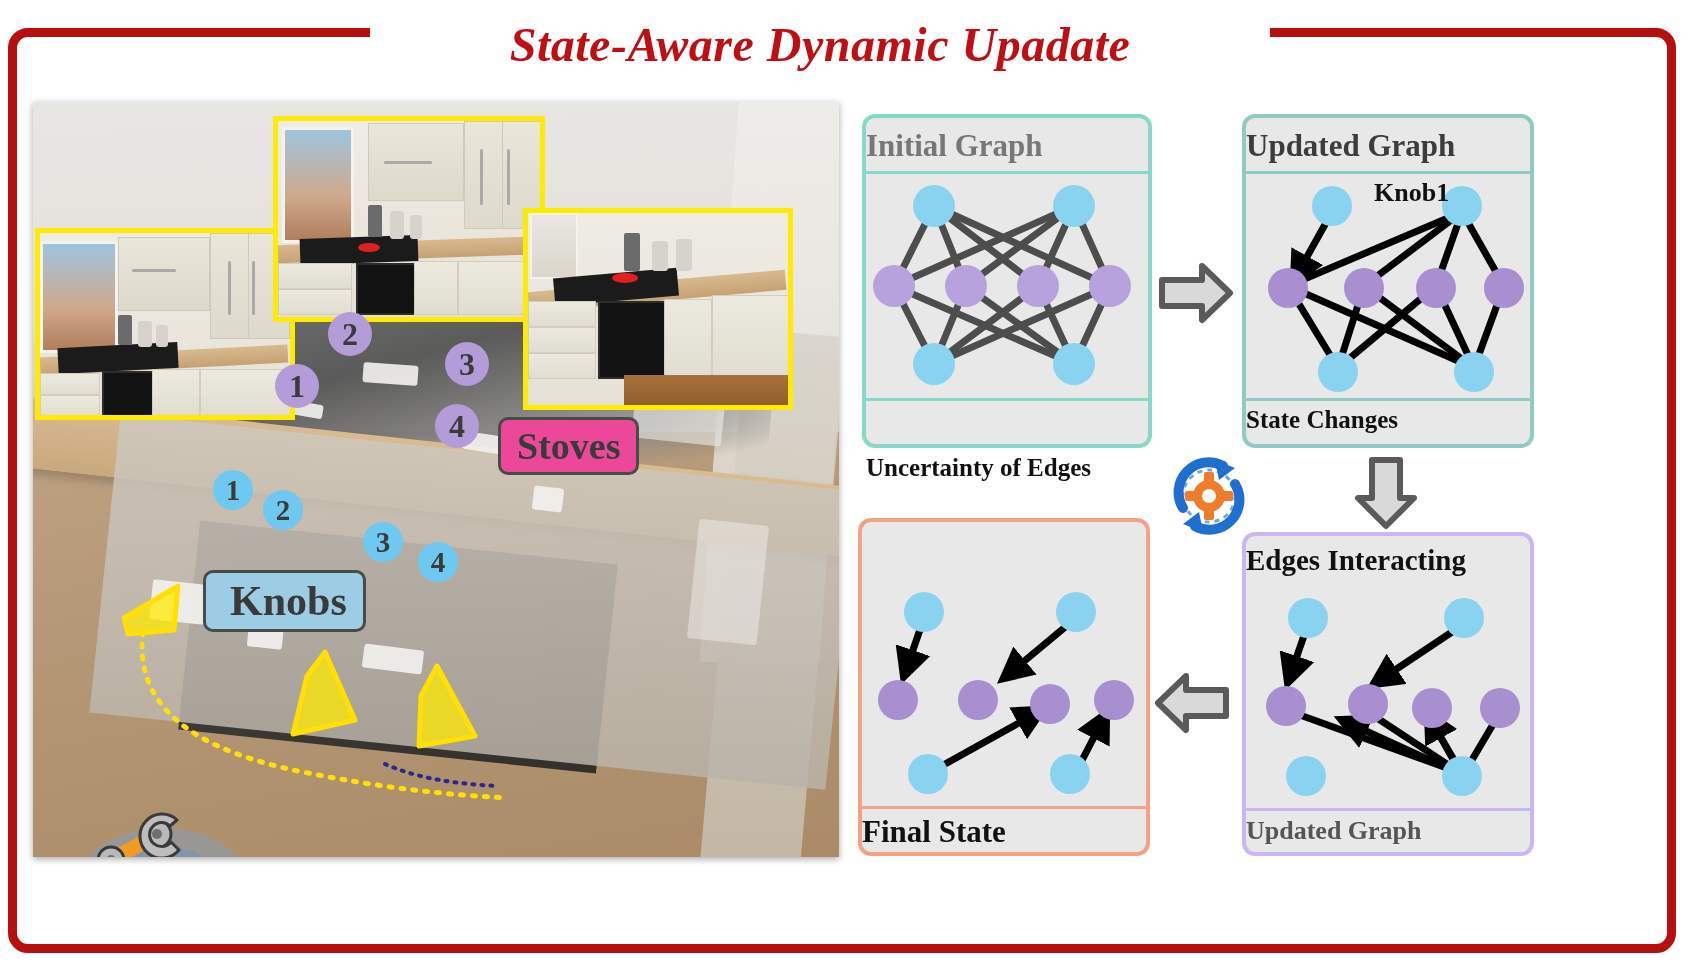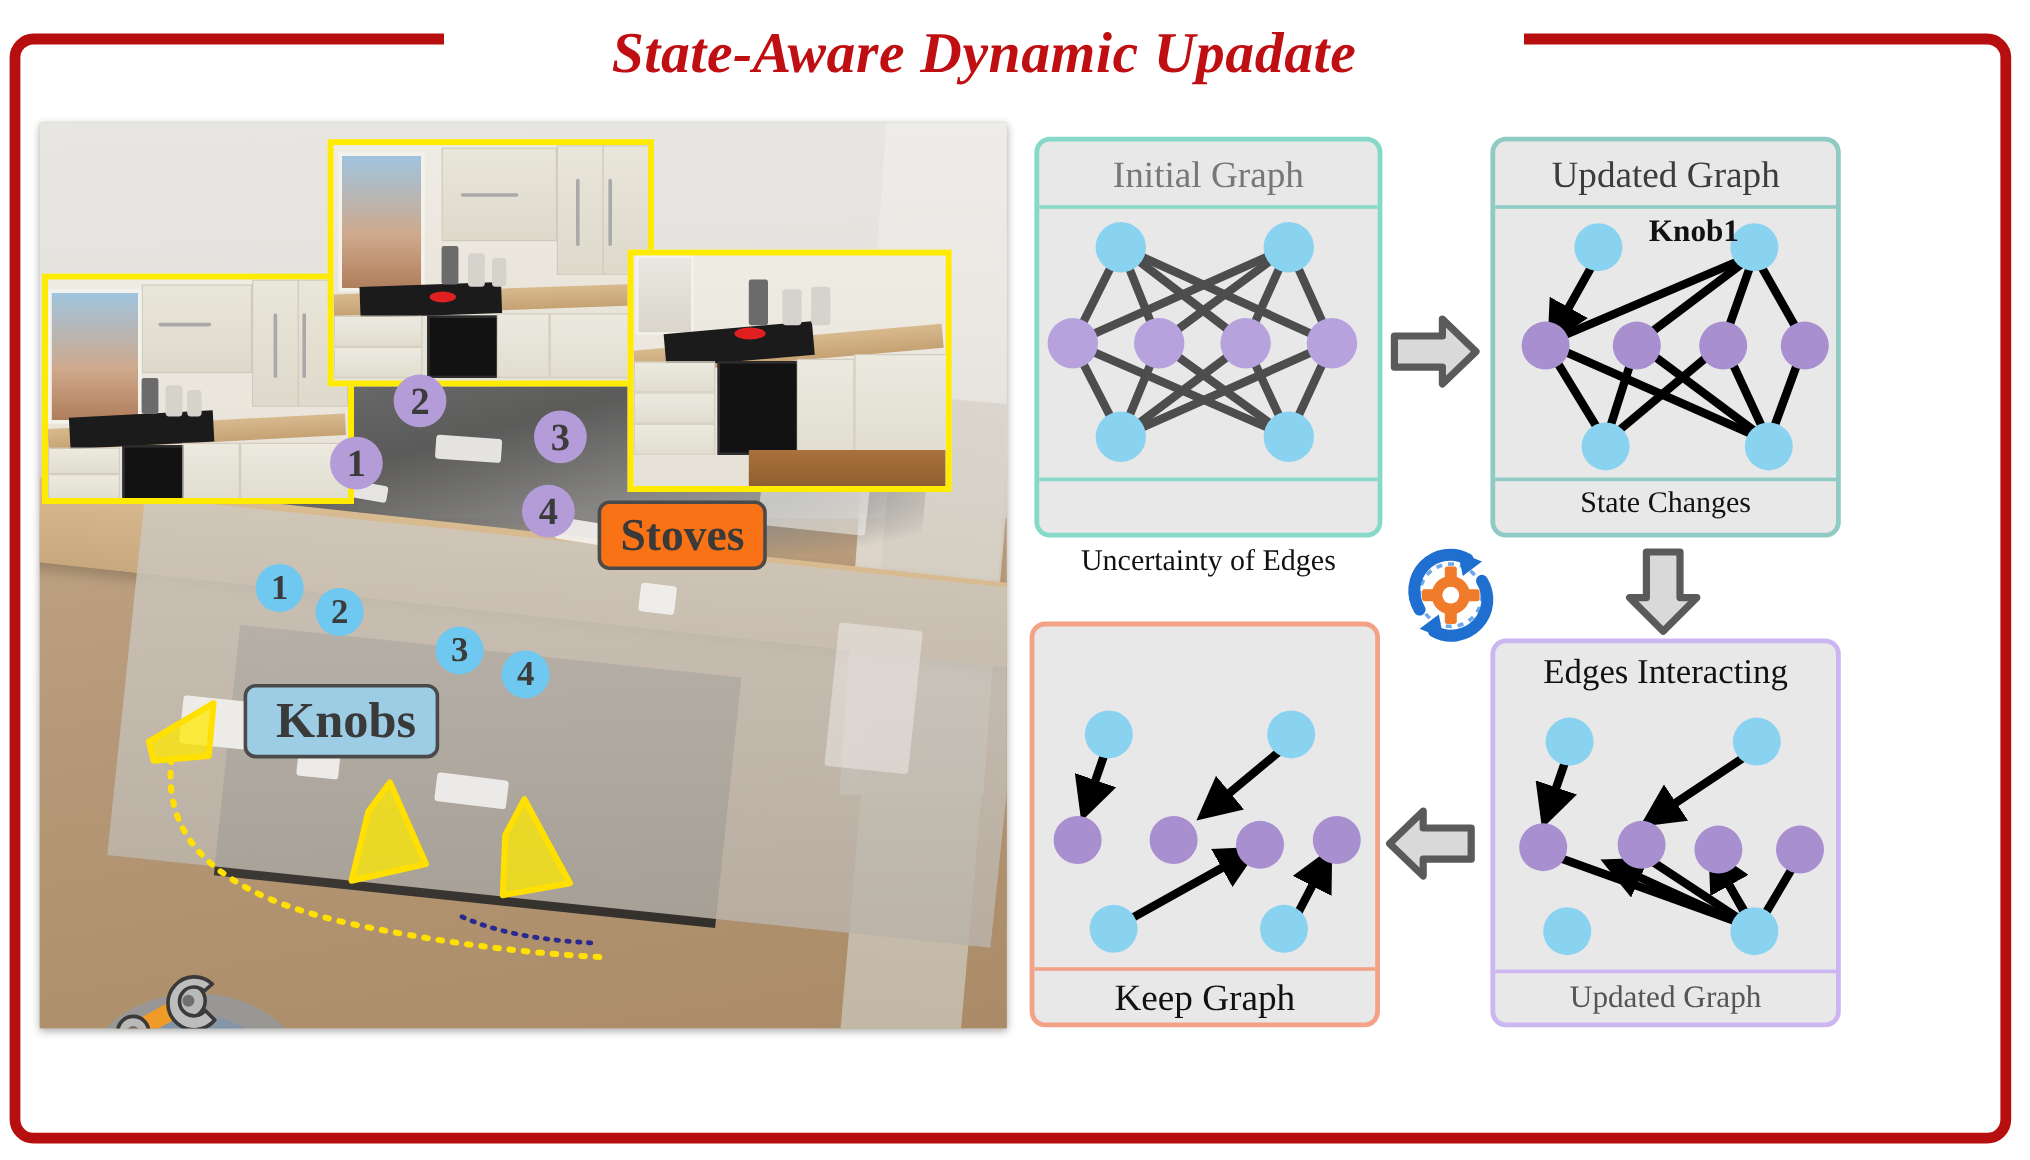--- a/index.html
+++ b/index.html
@@ -91,37 +91,37 @@
   .marker.purple{background:#b49cd8;}
   .marker.blue{background:#6ec8ef;}
 
   
   .chip{
     position:absolute;border:3px solid #4a4a4a;border-radius:10px;
     display:flex;align-items:center;justify-content:center;
     font-family:"Liberation Serif",serif;font-weight:bold;color:#3a3a3a;
     font-size:38px;padding:0 16px;
   }
-  .chip.stoves{background:#f97316;}
+  .chip.stoves{background:#ec4899;}
   .chip.knobs{background:#9ccde4;padding-left:24px;}
 
   
   .frustum{position:absolute;}
 
   
   #robot{position:absolute;left:32px;top:672px;width:190px;height:180px;}
 
   
   .gcard{
     position:absolute;border-radius:13px;box-sizing:border-box;
     background:#e8e8e8;
   }
   .gcard .hdr,.gcard .ftr{
-    position:absolute;left:0;width:100%;text-align:center;
-    font-family:"Liberation Serif",serif;font-weight:normal;
+    position:absolute;left:0;width:100%;
+    font-family:"Liberation Serif",serif;font-weight:bold;
     white-space:nowrap;box-sizing:border-box;
   }
   .gcard .body{position:absolute;left:0;width:100%;overflow:visible;}
 
   .card-initial{border:4px solid #86d9c8;}
   .card-updated{border:4px solid #8fcac4;}
   .card-keep{border:4px solid #cbb6f2;}
   .card-final{border:4px solid #f4a287;}
 
   .rule{position:absolute;left:0;width:100%;height:3px;}
@@ -457,14 +457,14 @@
         <circle cx="36" cy="126" r="20" fill="#a78fd0"></circle>
         <circle cx="116" cy="126" r="20" fill="#a78fd0"></circle>
         <circle cx="188" cy="130" r="20" fill="#a78fd0"></circle>
         <circle cx="252" cy="126" r="20" fill="#a78fd0"></circle>
         <circle cx="66" cy="200" r="20" fill="#8ad3f0"></circle>
         <circle cx="208" cy="200" r="20" fill="#8ad3f0"></circle>
       </g>
     </svg>
   </div>
   <div class="rule rule-peach" style="top:284px;"></div>
-  <div class="ftr ttl-black" style="top:292px;font-size:31px;">Keep Graph</div>
+  <div class="ftr ttl-black" style="top:292px;font-size:31px;">Final State</div>
 </div>
 
 </body></html>

